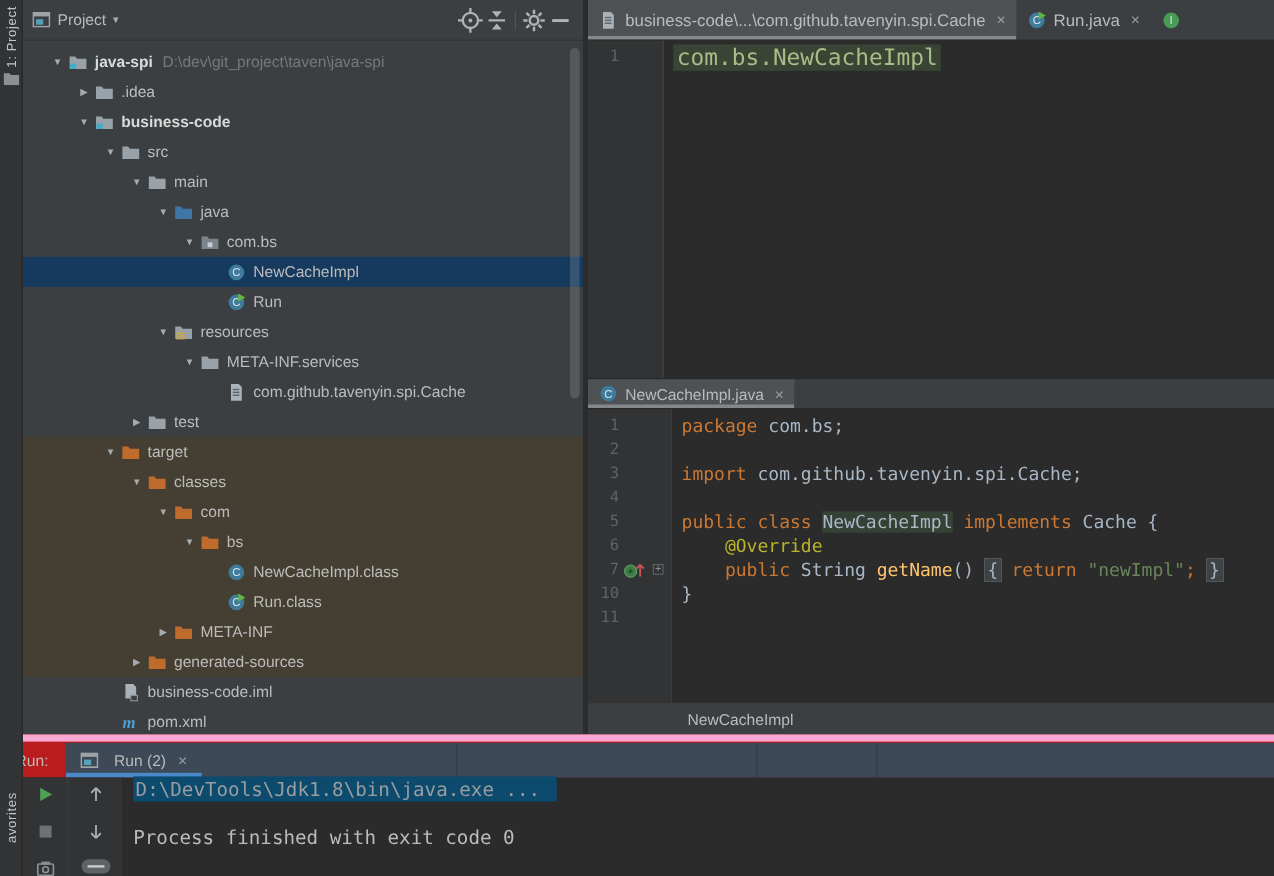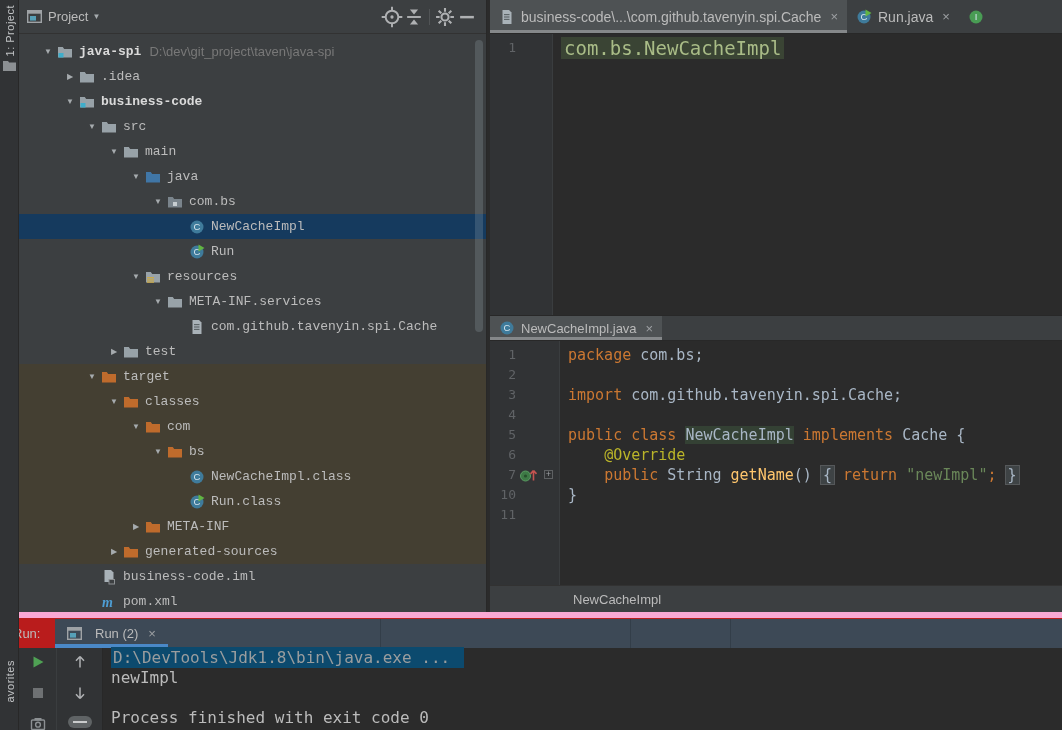--- a/index.html
+++ b/index.html
@@ -24,21 +24,21 @@
   .hic { width:22px; height:22px; display:flex; align-items:center; justify-content:center; }
   .hdiv { width:1px; height:16px; background:#515456; margin:0 4px; }
 
   .tree { position:relative; height:577px; overflow:hidden; padding-top:5px; }
   .trow { height:25px; display:flex; align-items:center; white-space:nowrap; }
   .trow.sel { background:#153A5E; }
   .trow.exc { background:#443F32; }
   .chev { width:18px; text-align:center; font-size:8px; color:#A6ABAE; flex:none; }
   .ticon { width:16px; height:16px; margin-right:6px; flex:none; }
   .ticon svg, .hic svg, .mini-ic svg { display:block; width:100%; height:100%; }
-  .tlabel { color:#BCBCBC;font-family:Liberation Mono, monospace; }
+  .tlabel { color:#BCBCBC; }
   .tlabel.b { font-weight:bold; color:#DADADA; }
   .tpath { color:#787878; margin-left:8px; }
   .thumb { position:absolute; right:3px; top:40px; width:8px; height:292px;
            background:rgba(169,181,190,.22); border-radius:4px; }
 
   
   .editors { position:absolute; left:490px; top:0; width:572px; height:612px; background:#2B2B2B; }
   .tabbar { display:flex; background:#3C3F41; align-items:stretch; border-bottom:1px solid #282828; overflow:hidden; }
   .tabbar.top { height:34px; font-size:14px; }
   .tabbar.sub { height:26px; border-top:1px solid #282828; }
@@ -566,19 +566,18 @@
         <span class="tbic">
           <svg viewBox="0 0 16 16">
               <path d="M8 13.5v-11M8 13.5L4 9.2M8 13.5l4-4.3" stroke="#AFB1B3" stroke-width="1.5" fill="none"></path>
             </svg>
         </span>
         <span class="pill"></span>
       </div>
     </div>
     <div class="cons" id="console">
         <div class="cline2 cmd"><span>D:\DevTools\Jdk1.8\bin\java.exe ...</span></div>
-        <div class="cline2">newImpl</div>
         <div class="cline2"></div>
         <div class="cline2">Process finished with exit code 0</div>
       </div>
   </div>
 
 </div>
 
 </body></html>

